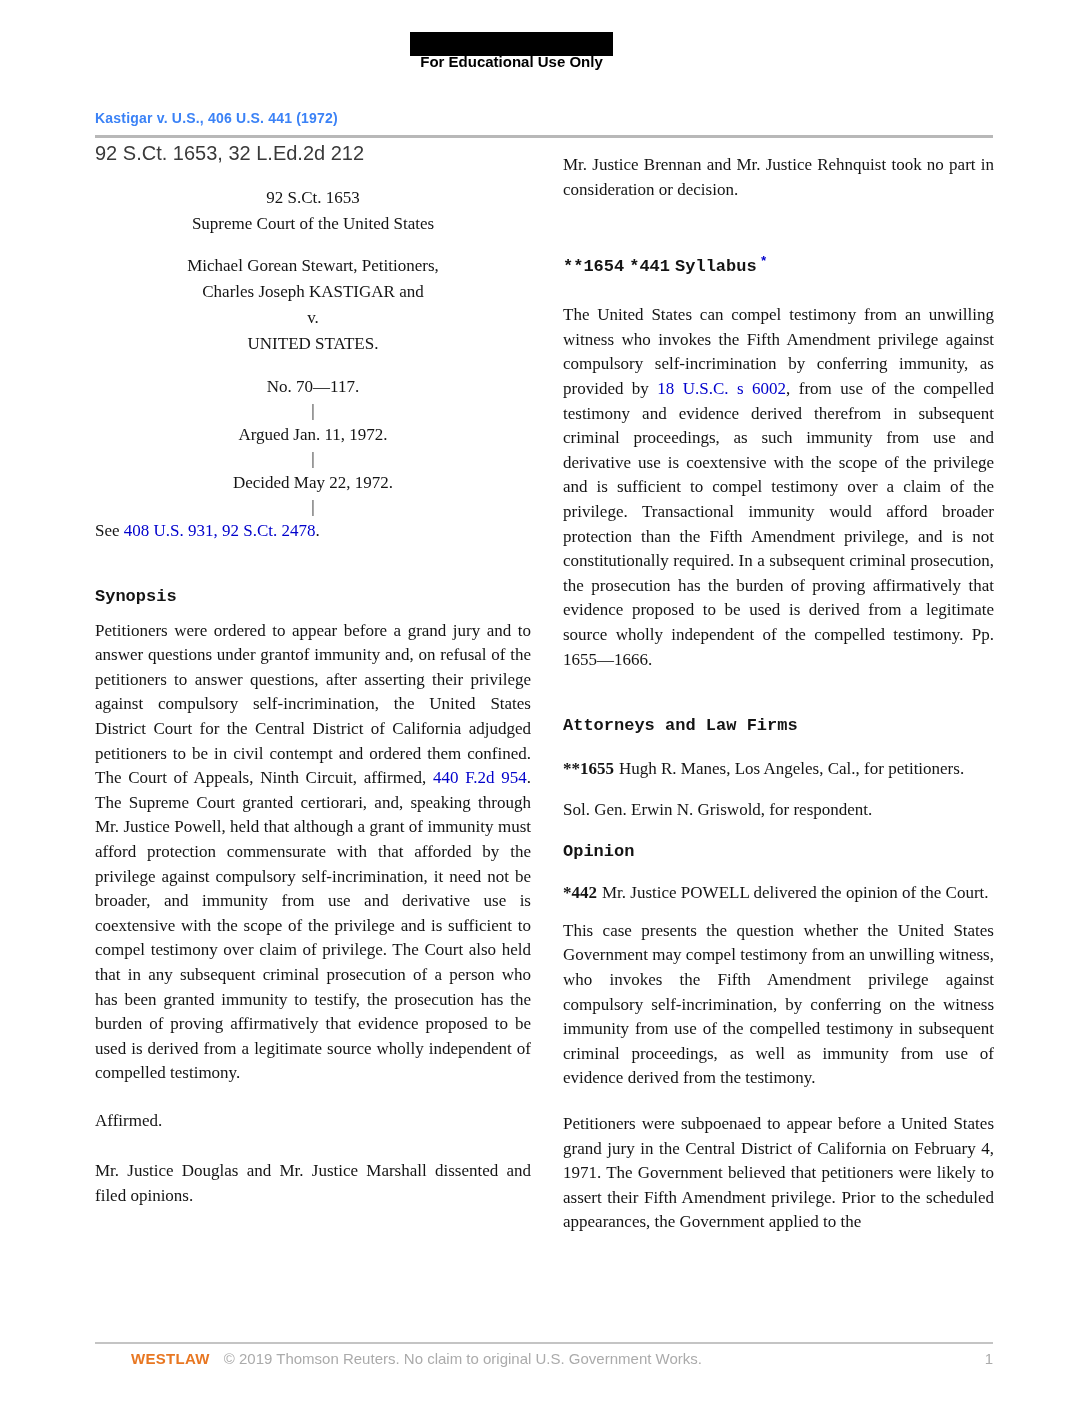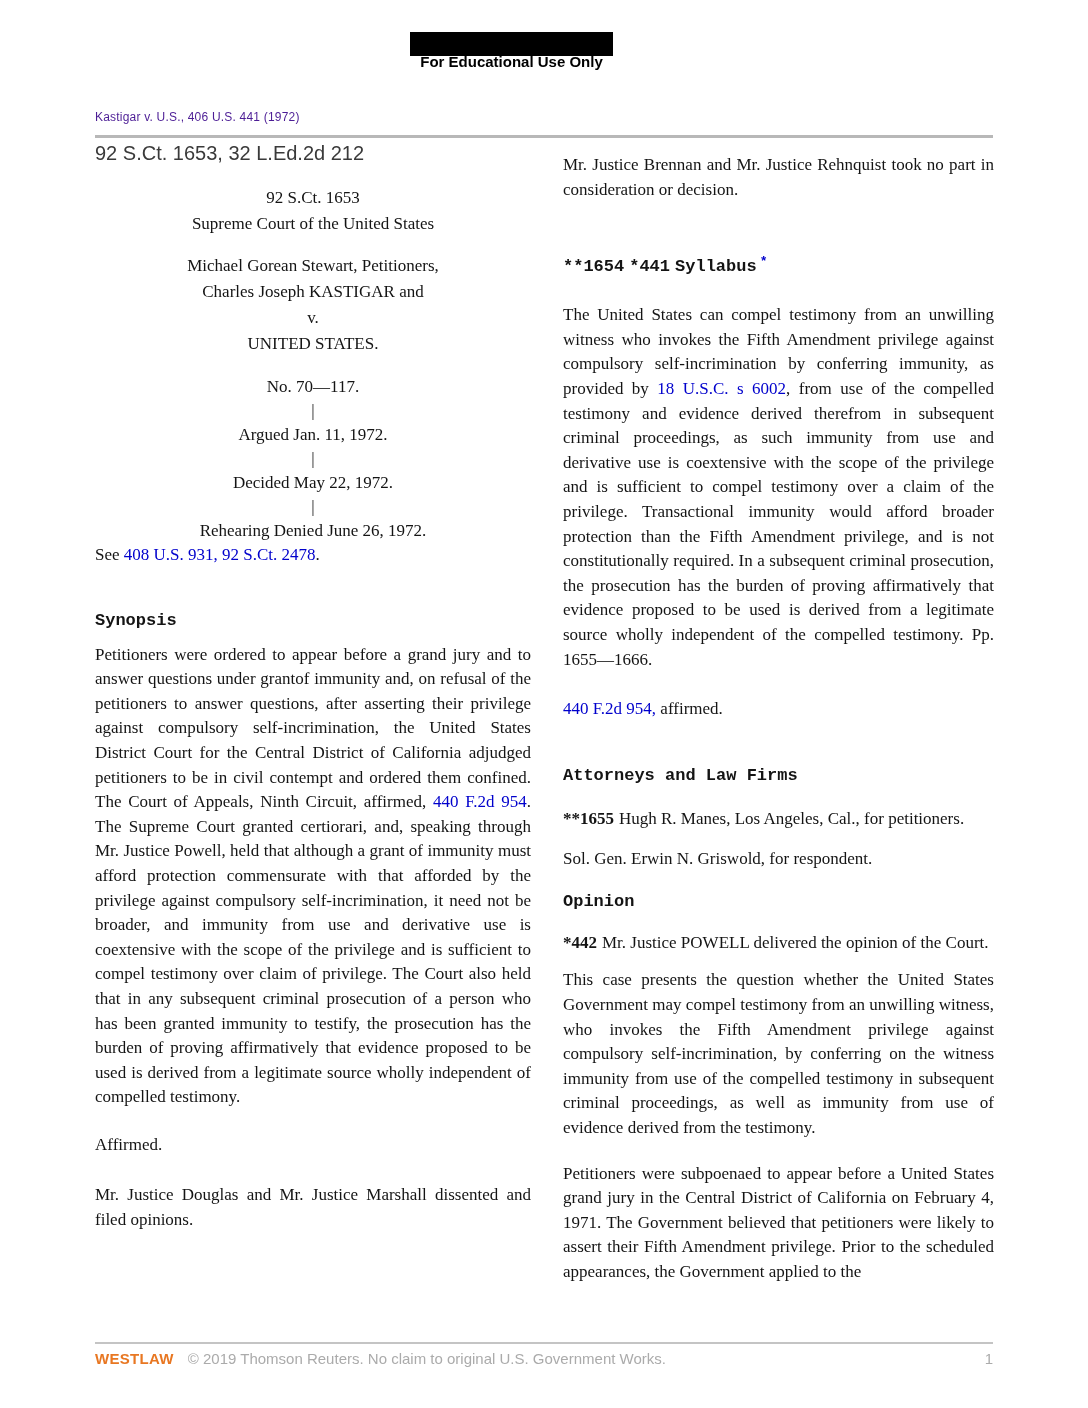--- a/index.html
+++ b/index.html
@@ -11,22 +11,22 @@
   
   .redaction-bar { position:absolute; left:410px; top:32px; width:203px; height:24px; background:#000000; }
   .banner-label {
     position:absolute; left:403px; top:53px; width:217px; text-align:center;
     font-family:"Liberation Sans", sans-serif; font-weight:bold; font-size:15px; color:#000; white-space:nowrap;
   }
 
   
   .case-title {
     position:absolute; left:95px; top:110px;
-    font-family:"Liberation Sans", sans-serif; font-weight:normal; font-size:12px;
-    color:#4c1d95; letter-spacing:0.2px; white-space:nowrap;
+    font-family:"Liberation Sans", sans-serif; font-weight:bold; font-size:14px;
+    color:#3b82f6; letter-spacing:0.2px; white-space:nowrap;
   }
   .header-rule { position:absolute; left:95px; top:135px; width:898px; height:3px; background:#b8b8b8; }
   .citation {
     position:absolute; left:95px; top:142px;
     font-family:"Liberation Sans", sans-serif; font-size:20px; color:#3a3a3a; white-space:nowrap;
   }
 
   
   .col { position:absolute; font-size:17px; line-height:24.6px; text-align:justify; }
   .col-left  { left:95px;  top:185px; width:436px; }
@@ -63,21 +63,21 @@
   .fn-link { color:#0000cc; font-weight:bold; margin-left:3px; font-size:13px; vertical-align:super; line-height:0; cursor:pointer; }
   .page-ref { font-weight:bold; margin-right:5px; }
 
   
   .footer-rule { position:absolute; left:95px; top:1342px; width:898px; height:2px; background:#c4c4c4; }
   .footer-row {
     position:absolute; left:95px; top:1350px; width:898px;
     font-family:"Liberation Sans", sans-serif; font-size:15px; color:#ababab;
     display:flex; align-items:baseline;
   }
-  .brand { color:#e87722; font-weight:bold; margin-right:14px; letter-spacing:0.3px; }
+  .brand { color:#e87722; font-weight:bold; margin-right:14px; letter-spacing:0.3px;margin-left:36px; }
   .copyright { flex:1; }
   .page-num { text-align:right; }
 </style>
 </head>
 <body>
 
 <div class="page">
 
   <div class="redaction-bar"></div>
   <div class="banner-label">For Educational Use Only</div>
@@ -98,42 +98,40 @@
         <div>v.</div>
         <div>UNITED STATES.</div>
       </div>
       <div class="tb-group tb-docket">
         <div>No. 70—117.</div>
         <div class="sep">|</div>
         <div>Argued Jan. 11, 1972.</div>
         <div class="sep">|</div>
         <div>Decided May 22, 1972.</div>
         <div class="sep">|</div>
-        <div>Rehearing Denied June 26, 1972.</div>
       </div>
     </div>
 
     <p class="body-text see-line"><span>See </span><a class="law-link">408 U.S. 931, 92 S.Ct. 2478</a><span>.</span></p>
 
     <h3 class="section-heading">Synopsis</h3>
 
     <p class="body-text synopsis-body"><span>Petitioners were ordered to appear before a grand jury and to answer questions under grantof immunity and, on refusal of the petitioners to answer questions, after asserting their privilege against compulsory self-incrimination, the United States District Court for the Central District of California adjudged petitioners to be in civil contempt and ordered them confined. The Court of Appeals, Ninth Circuit, affirmed, </span><a class="law-link">440 F.2d 954</a><span>. The Supreme Court granted certiorari, and, speaking through Mr. Justice Powell, held that although a grant of immunity must afford protection commensurate with that afforded by the privilege against compulsory self-incrimination, it need not be broader, and immunity from use and derivative use is coextensive with the scope of the privilege and is sufficient to compel testimony over claim of privilege. The Court also held that in any subsequent criminal prosecution of a person who has been granted immunity to testify, the prosecution has the burden of proving affirmatively that evidence proposed to be used is derived from a legitimate source wholly independent of compelled testimony.</span></p>
 
     <p class="body-text affirmed">Affirmed.</p>
     <p class="body-text dissent">Mr. Justice Douglas and Mr. Justice Marshall dissented and filed opinions.</p>
   </div>
 
   <div class="col col-right">
     <p class="body-text no-part">Mr. Justice Brennan and Mr. Justice Rehnquist took no part in consideration or decision.</p>
 
     <h3 class="section-heading syllabus-heading"><span class="page-ref">**1654</span><span class="page-ref">*441</span><span>Syllabus</span><sup class="fn-link">*</sup></h3>
 
     <p class="body-text syllabus-body"><span>The United States can compel testimony from an unwilling witness who invokes the Fifth Amendment privilege against compulsory self-incrimination by conferring immunity, as provided by </span><a class="law-link">18 U.S.C. s 6002</a><span>, from use of the compelled testimony and evidence derived therefrom in subsequent criminal proceedings, as such immunity from use and derivative use is coextensive with the scope of the privilege and is sufficient to compel testimony over a claim of the privilege. Transactional immunity would afford broader protection than the Fifth Amendment privilege, and is not constitutionally required. In a subsequent criminal prosecution, the prosecution has the burden of proving affirmatively that evidence proposed to be used is derived from a legitimate source wholly independent of the compelled testimony. Pp. 1655—1666.</span></p>
 
-    <p class="body-text affirmed-cite"><a class="law-link">440 F.2d 954,</a><span> affirmed.</span></p>
 
     <h3 class="section-heading attorneys-heading">Attorneys and Law Firms</h3>
 
     <p class="body-text attorney-1"><span class="page-ref">**1655</span><span>Hugh R. Manes, Los Angeles, Cal., for petitioners.</span></p>
 
     <p class="body-text attorney-2">Sol. Gen. Erwin N. Griswold, for respondent.</p>
 
     <h3 class="section-heading opinion-heading">Opinion</h3>
 
     <p class="body-text opinion-open"><span class="page-ref">*442</span><span>Mr. Justice POWELL delivered the opinion of the Court.</span></p>

